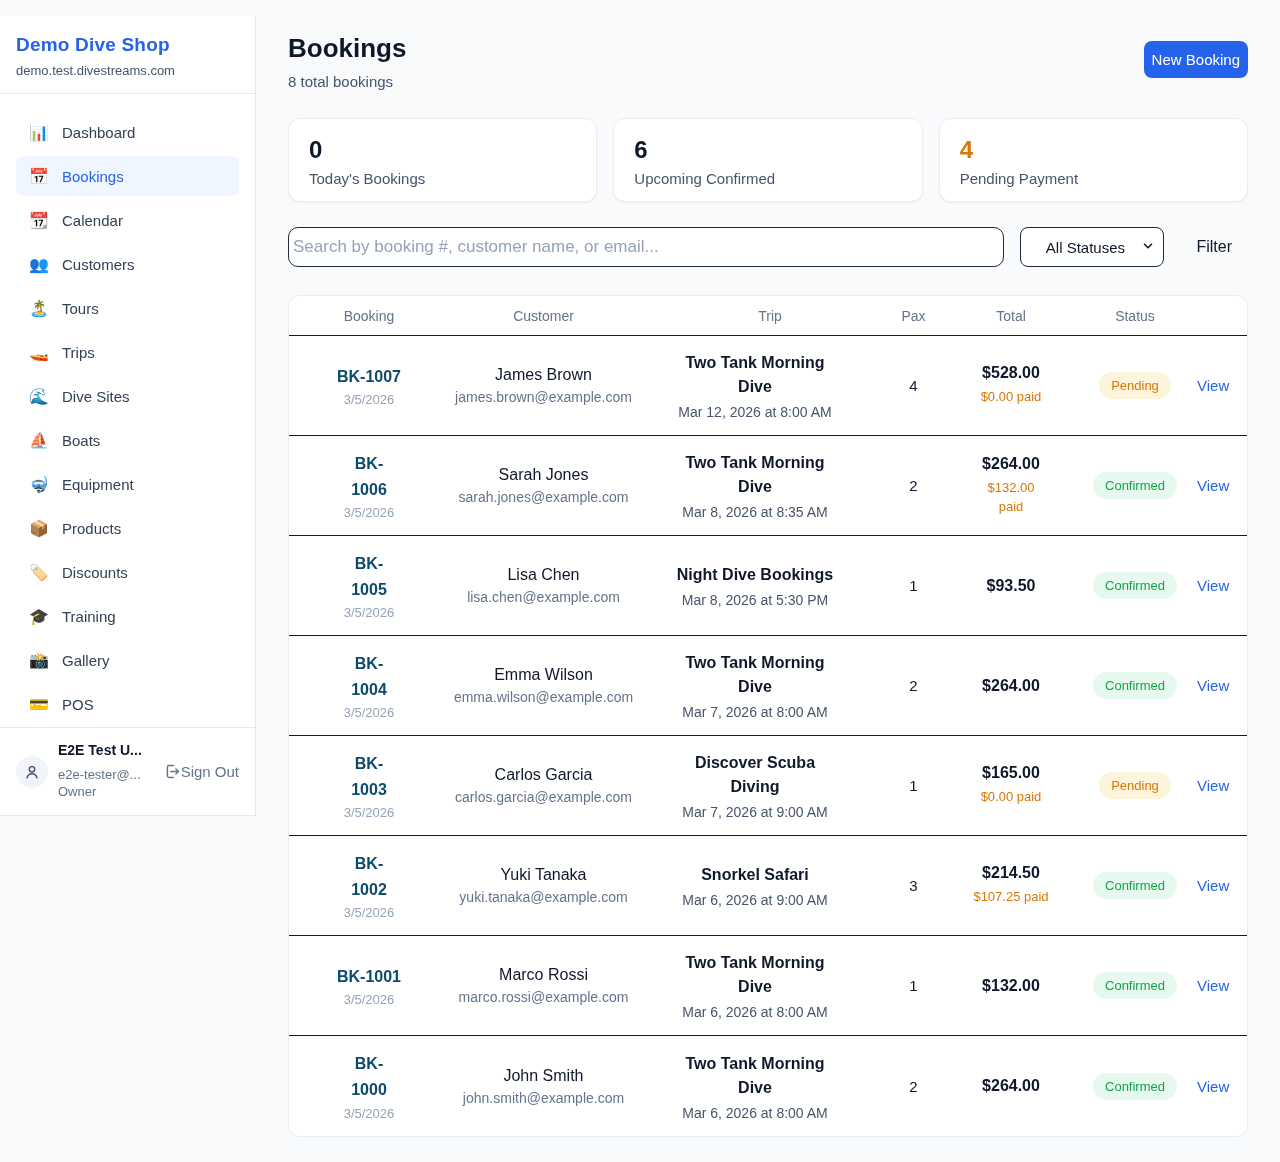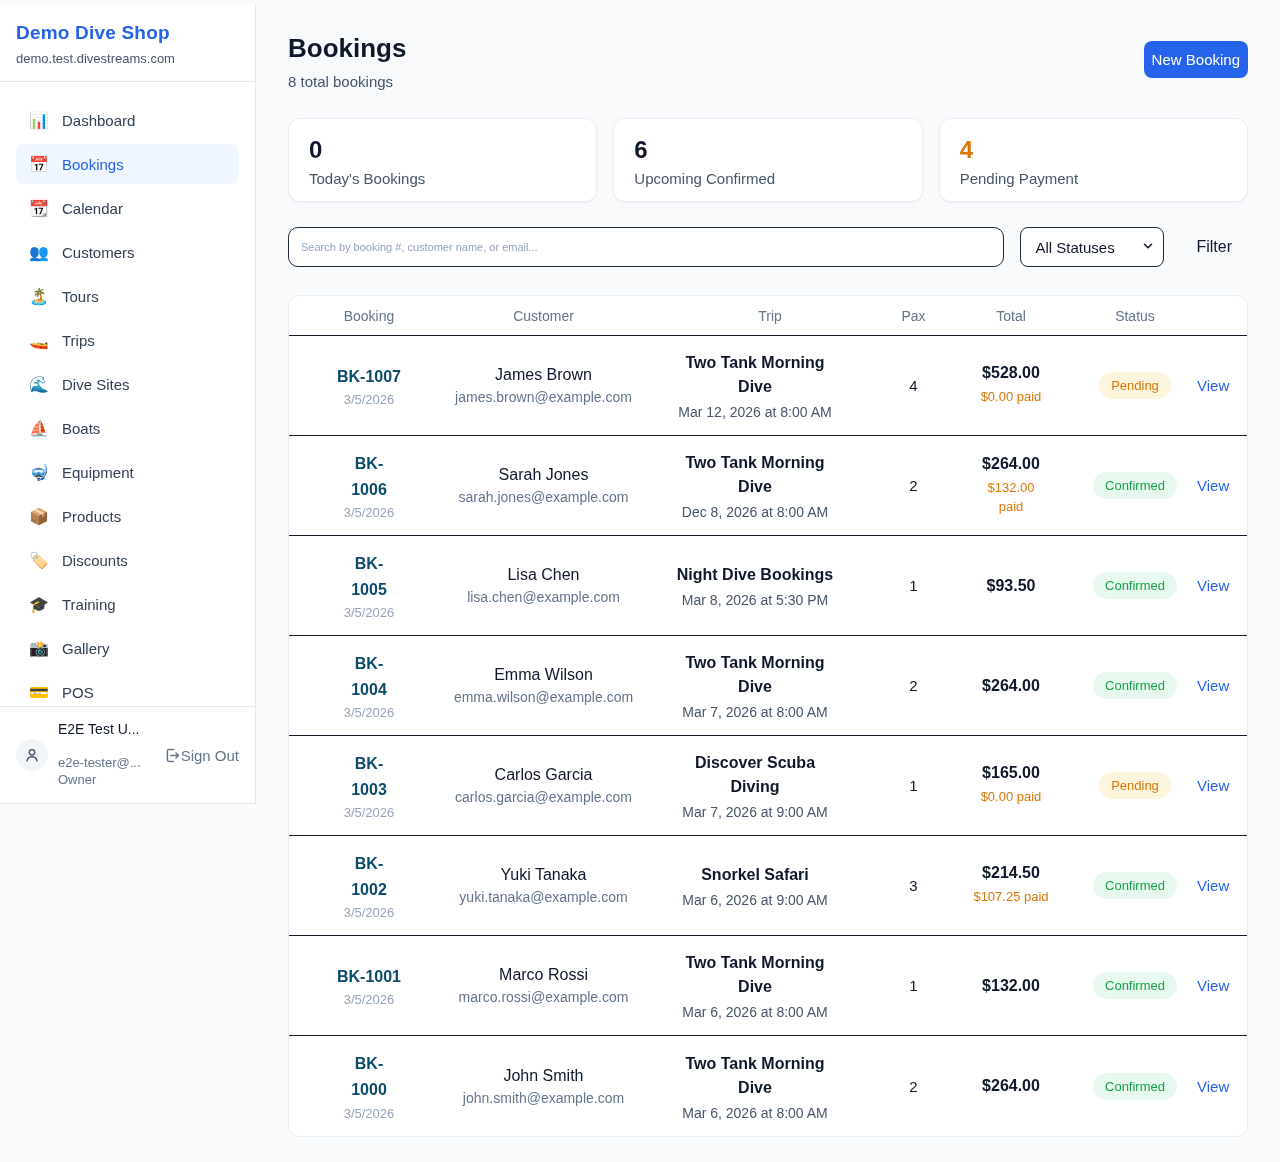--- a/index.html
+++ b/index.html
@@ -7,21 +7,21 @@
   body {
     font-family:"Liberation Sans", sans-serif;
     background:#F8FAFC;
     color:#0F172A;
     position:relative;
     overflow:hidden;
   }
 
   
   .sidebar {
-    position:absolute; left:0; top:4px;
+    position:absolute; left:0; top:16px;
     width:256px; height:800px;
     background:#FFFFFF;
     border-right:1px solid #E2E8F0;
     border-bottom:1px solid #E2E8F0;
     display:flex; flex-direction:column;
   }
   .sidebar-header { padding:18px 16px 15px; border-bottom:1px solid #E2E8F0; }
   .shop-name { font-size:19px; font-weight:bold; color:#2563EB; letter-spacing:.2px; }
   .shop-domain { font-size:13px; color:#475569; margin-top:7px; }
   .nav { padding:18px 16px; flex:1; overflow:hidden; }
@@ -34,21 +34,21 @@
   .nav-icon { width:20px; font-size:16px; text-align:center; flex:none; }
   .sidebar-footer {
     border-top:1px solid #E2E8F0;
     padding:14px 16px; display:flex; align-items:center; gap:10px;
   }
   .avatar {
     width:32px; height:32px; border-radius:50%; background:#F1F5F9;
     display:flex; align-items:center; justify-content:center; flex:none;
   }
   .user-info { flex:1; min-width:0; }
-  .user-name { font-size:14px; font-weight:normal; color:#0F172A; margin-bottom:18px; }
+  .user-name { font-size:14px; font-weight:bold; color:#0F172A; margin-bottom:9px; }
   .user-email, .user-role { font-size:13px; color:#64748B; line-height:1.3; }
   .signout {
     display:flex; align-items:center; 
     color:#64748B; font-size:15px; white-space:nowrap; cursor:pointer;
     background:none; border:none; font-family:inherit;
   }
 
   
   .main { position:absolute; left:256px; top:0; width:1024px; padding:33px 32px 0; }
   .page-header { display:flex; justify-content:space-between; align-items:flex-start; }
@@ -65,29 +65,29 @@
     flex:1; background:#FFFFFF; border:1px solid #E8EDF3; border-radius:12px;
     padding:17px 20px; height:84px;
     box-shadow:0 1px 2px rgba(16,24,40,.05);
   }
   .stat-value { font-size:24px; font-weight:bold; color:#0F172A; }
   .stat-label { font-size:15px; color:#475569; margin-top:6px; }
 
   .filter-row { display:flex; align-items:center; gap:16px; margin-top:25px; }
   .search-input {
     flex:1; height:40px; border:1px solid #1E293B; border-radius:10px;
-    padding:0 12px; font-size:11px; color:#4d7c0f; background:#FFFFFF;
+    padding:0 4px; font-size:17px; color:#4d7c0f; background:#FFFFFF;
     font-family:inherit; outline:none;
   }
   .search-input::placeholder { color:#94A3B8; }
   .select-wrap { position:relative; width:144px; flex:none; }
   .status-select {
     width:100%; height:40px; border:1px solid #1E293B; border-radius:8px;
     background:#FFFFFF; font-size:15px; color:#0F172A; padding:0 28px 0 14px;
-    appearance:none; -webkit-appearance:none; font-family:inherit; cursor:pointer;
+    appearance:none; -webkit-appearance:none; font-family:inherit; cursor:pointer;text-align:center;
   }
   .select-chevron { position:absolute; right:9px; top:12px; pointer-events:none; }
   .filter-btn {
     font-size:16px; color:#0F172A; background:none; border:none;
     padding:0 16px; cursor:pointer; font-family:inherit;
   }
 
   
   .table-card {
     margin-top:28px; background:#FFFFFF;
@@ -288,21 +288,21 @@
 1006</div>
       <div class="bdate">3/5/2026</div>
     </div>
     <div>
       <div class="cname">Sarah Jones</div>
       <div class="cemail">sarah.jones@example.com</div>
     </div>
     <div class="cell-trip">
       <div class="tname">Two Tank Morning
 Dive</div>
-      <div class="tdate">Dec 8, 2026 at 8:00 AM</div>
+      <div class="tdate">Mar 8, 2026 at 8:35 AM</div>
     </div>
     <div class="pax">2</div>
     <div>
       <div class="ttotal">$264.00</div>
       <div class="tpaid">$132.00
 paid</div>
     </div>
     <div>
       <span class="badge confirmed">Confirmed</span>
     </div>

